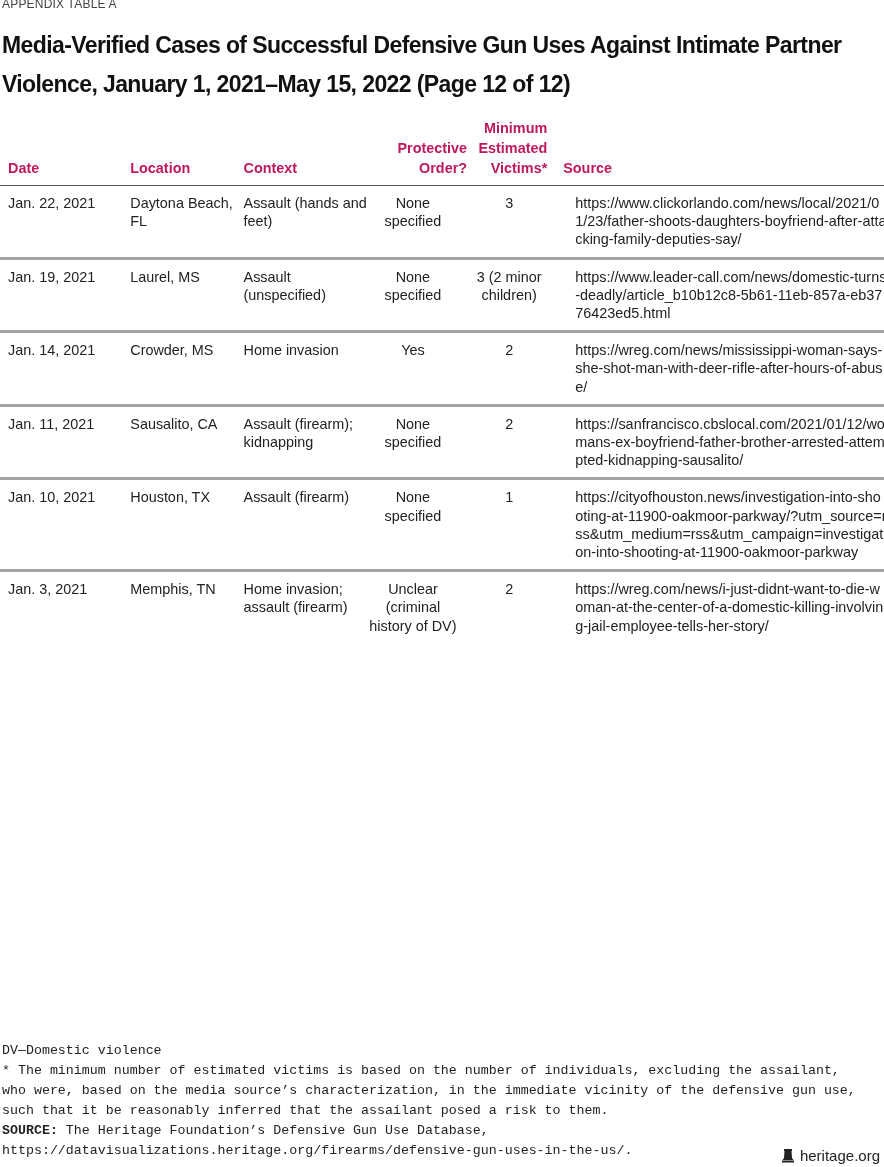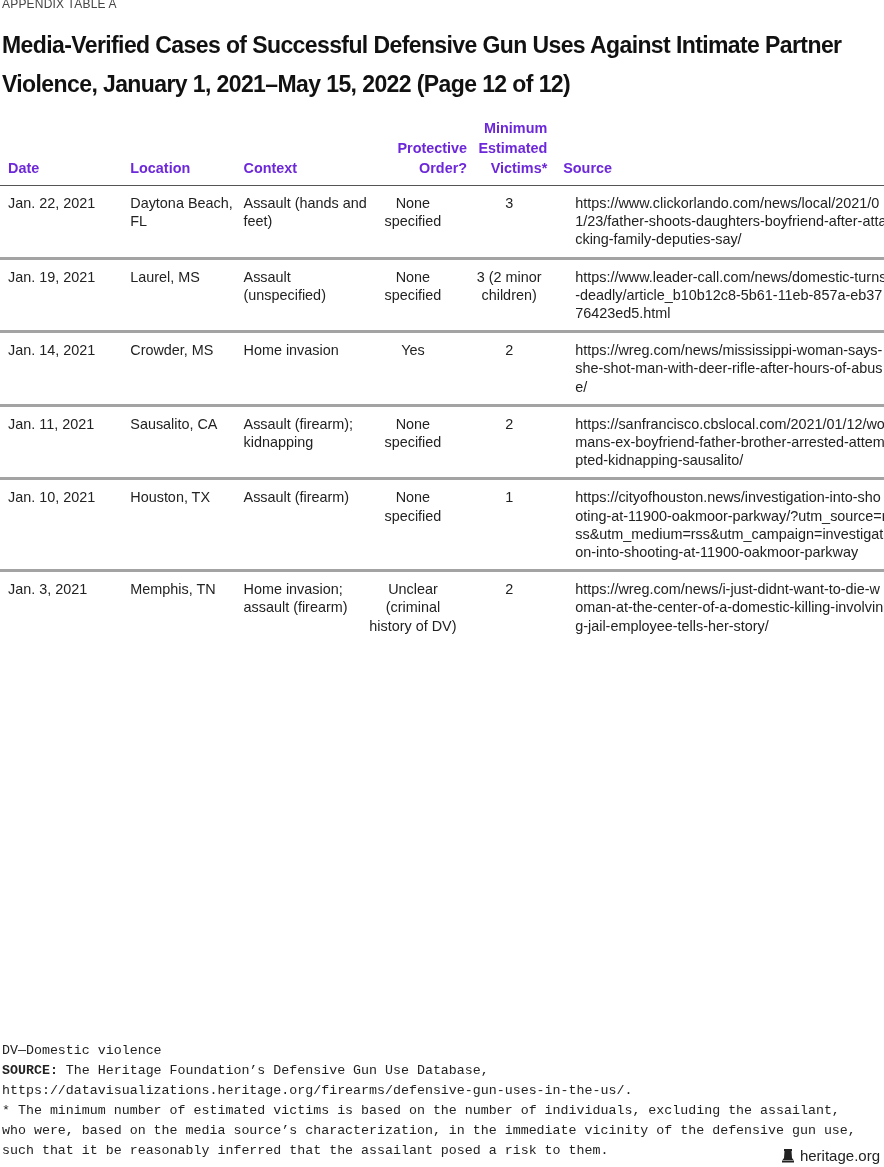--- a/index.html
+++ b/index.html
@@ -18,21 +18,21 @@
     letter-spacing: -0.6px;
     font-family: "Liberation Sans", sans-serif;
   }
   table.data {
     position: absolute; left: 0; top: 118px; width: 884px;
     border-collapse: collapse; table-layout: fixed;
     font-size: 14.4px; line-height: 18.2px; color: #222;
   }
   table.data th {
     font-weight: bold; text-align: left; vertical-align: bottom;
-    padding: 0 0 7px 0; font-size: 14.4px; line-height: 20px; color: #6d28d9;
+    padding: 0 0 7px 0; font-size: 14.4px; line-height: 20px; color: #be185d;
     border-bottom: 1.5px solid #555;
   }
   table.data td {
     vertical-align: top; padding: 8px 0 8px 0; text-align: left;
     border-bottom: 3px solid #a3a3a3;
   }
   table.data tr:last-child td { border-bottom: none; }
   .c-date { width: 122px; padding-left: 8px !important; }
   .c-loc { width: 113px; }
   .c-ctx { width: 125px; }
@@ -135,22 +135,22 @@
         <td class="c-vic"><span>2</span></td>
         <td class="c-src">
           <span class="src-text">https://wreg.com/news/i-just-didnt-want-to-die-woman-at-the-center-of-a-domestic-killing-involving-jail-employee-tells-her-story/</span>
         </td>
       </tr>
     </tbody>
 </table>
 
 <div class="footnotes">
   <p>DV—Domestic violence</p>
+  <p>* The minimum number of estimated victims is based on the number of individuals, excluding the assailant, who were, based on the media source’s characterization, in the immediate vicinity of the defensive gun use, such that it be reasonably inferred that the assailant posed a risk to them.</p>
   <p><span class="source-label">SOURCE:</span><span> The Heritage Foundation’s Defensive Gun Use Database, https://datavisualizations.heritage.org/firearms/defensive-gun-uses-in-the-us/.</span></p>
-  <p>* The minimum number of estimated victims is based on the number of individuals, excluding the assailant, who were, based on the media source’s characterization, in the immediate vicinity of the defensive gun use, such that it be reasonably inferred that the assailant posed a risk to them.</p>
 </div>
 
 <div class="brand">
   <svg class="bell-icon" viewBox="0 0 12 14">
     <rect x="2" y="0" width="8" height="2" fill="#222"></rect>
     <path d="M2.5 2 L9.5 2 L10 9 L11.5 11 L0.5 11 L2 9 Z" fill="#222"></path>
     <rect x="0" y="11.5" width="12" height="2" fill="#222"></rect>
   </svg>
   <span>heritage.org</span>
 </div>

